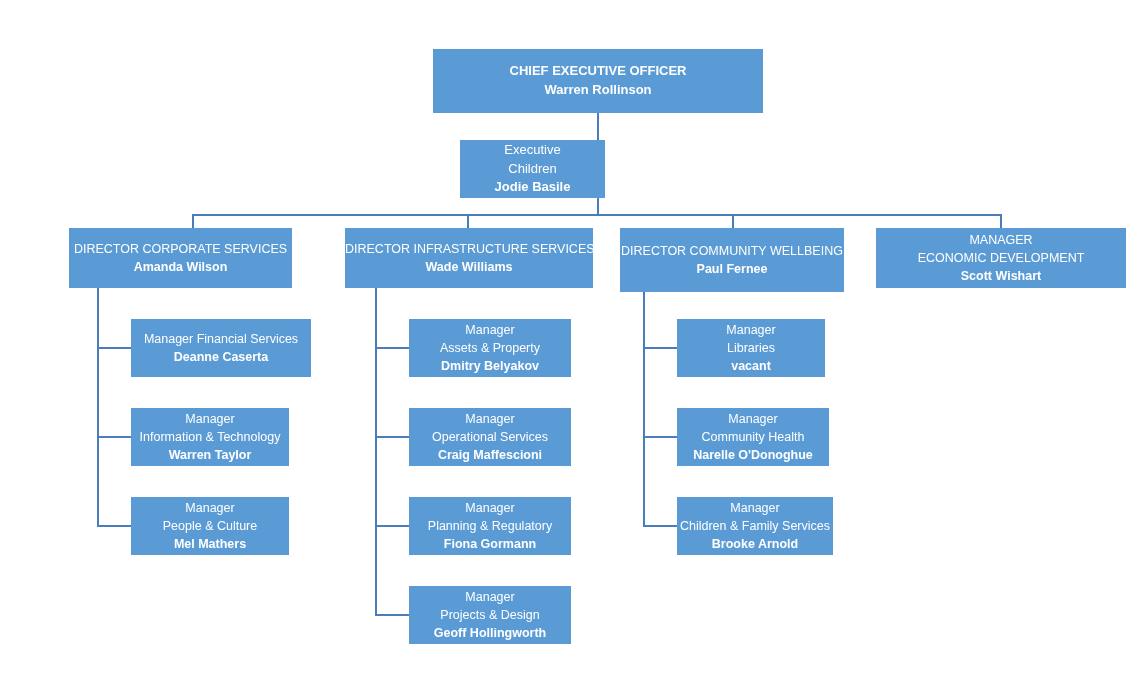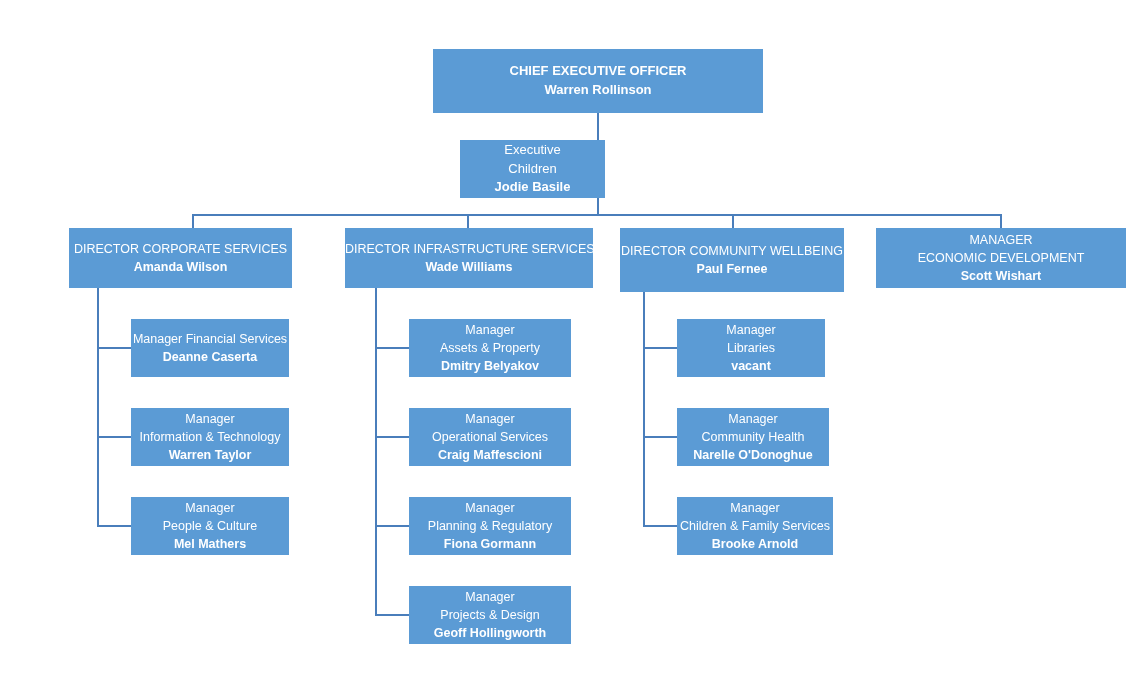--- a/index.html
+++ b/index.html
@@ -109,21 +109,21 @@
     <span class="ln reg">DIRECTOR COMMUNITY WELLBEING</span>
     <span class="ln bold">Paul Fernee</span>
   </div>
 
   <div class="node director" style="left:876px; top:228px; width:250px; height:60px;">
     <span class="ln reg">MANAGER</span>
     <span class="ln reg">ECONOMIC DEVELOPMENT</span>
     <span class="ln bold">Scott Wishart</span>
   </div>
 
-  <div class="node child" style="left:131px; top:319px; width:158px; height:58px;">
+  <div class="node child" style="left:131px; top:319px; width:180px; height:58px;">
     <span class="ln reg">Manager Financial Services</span>
     <span class="ln bold">Deanne Caserta</span>
   </div>
 
   <div class="node child" style="left:131px; top:408px; width:158px; height:58px;">
     <span class="ln reg">Manager</span>
     <span class="ln reg">Information &amp; Technology</span>
     <span class="ln bold">Warren Taylor</span>
   </div>
 

